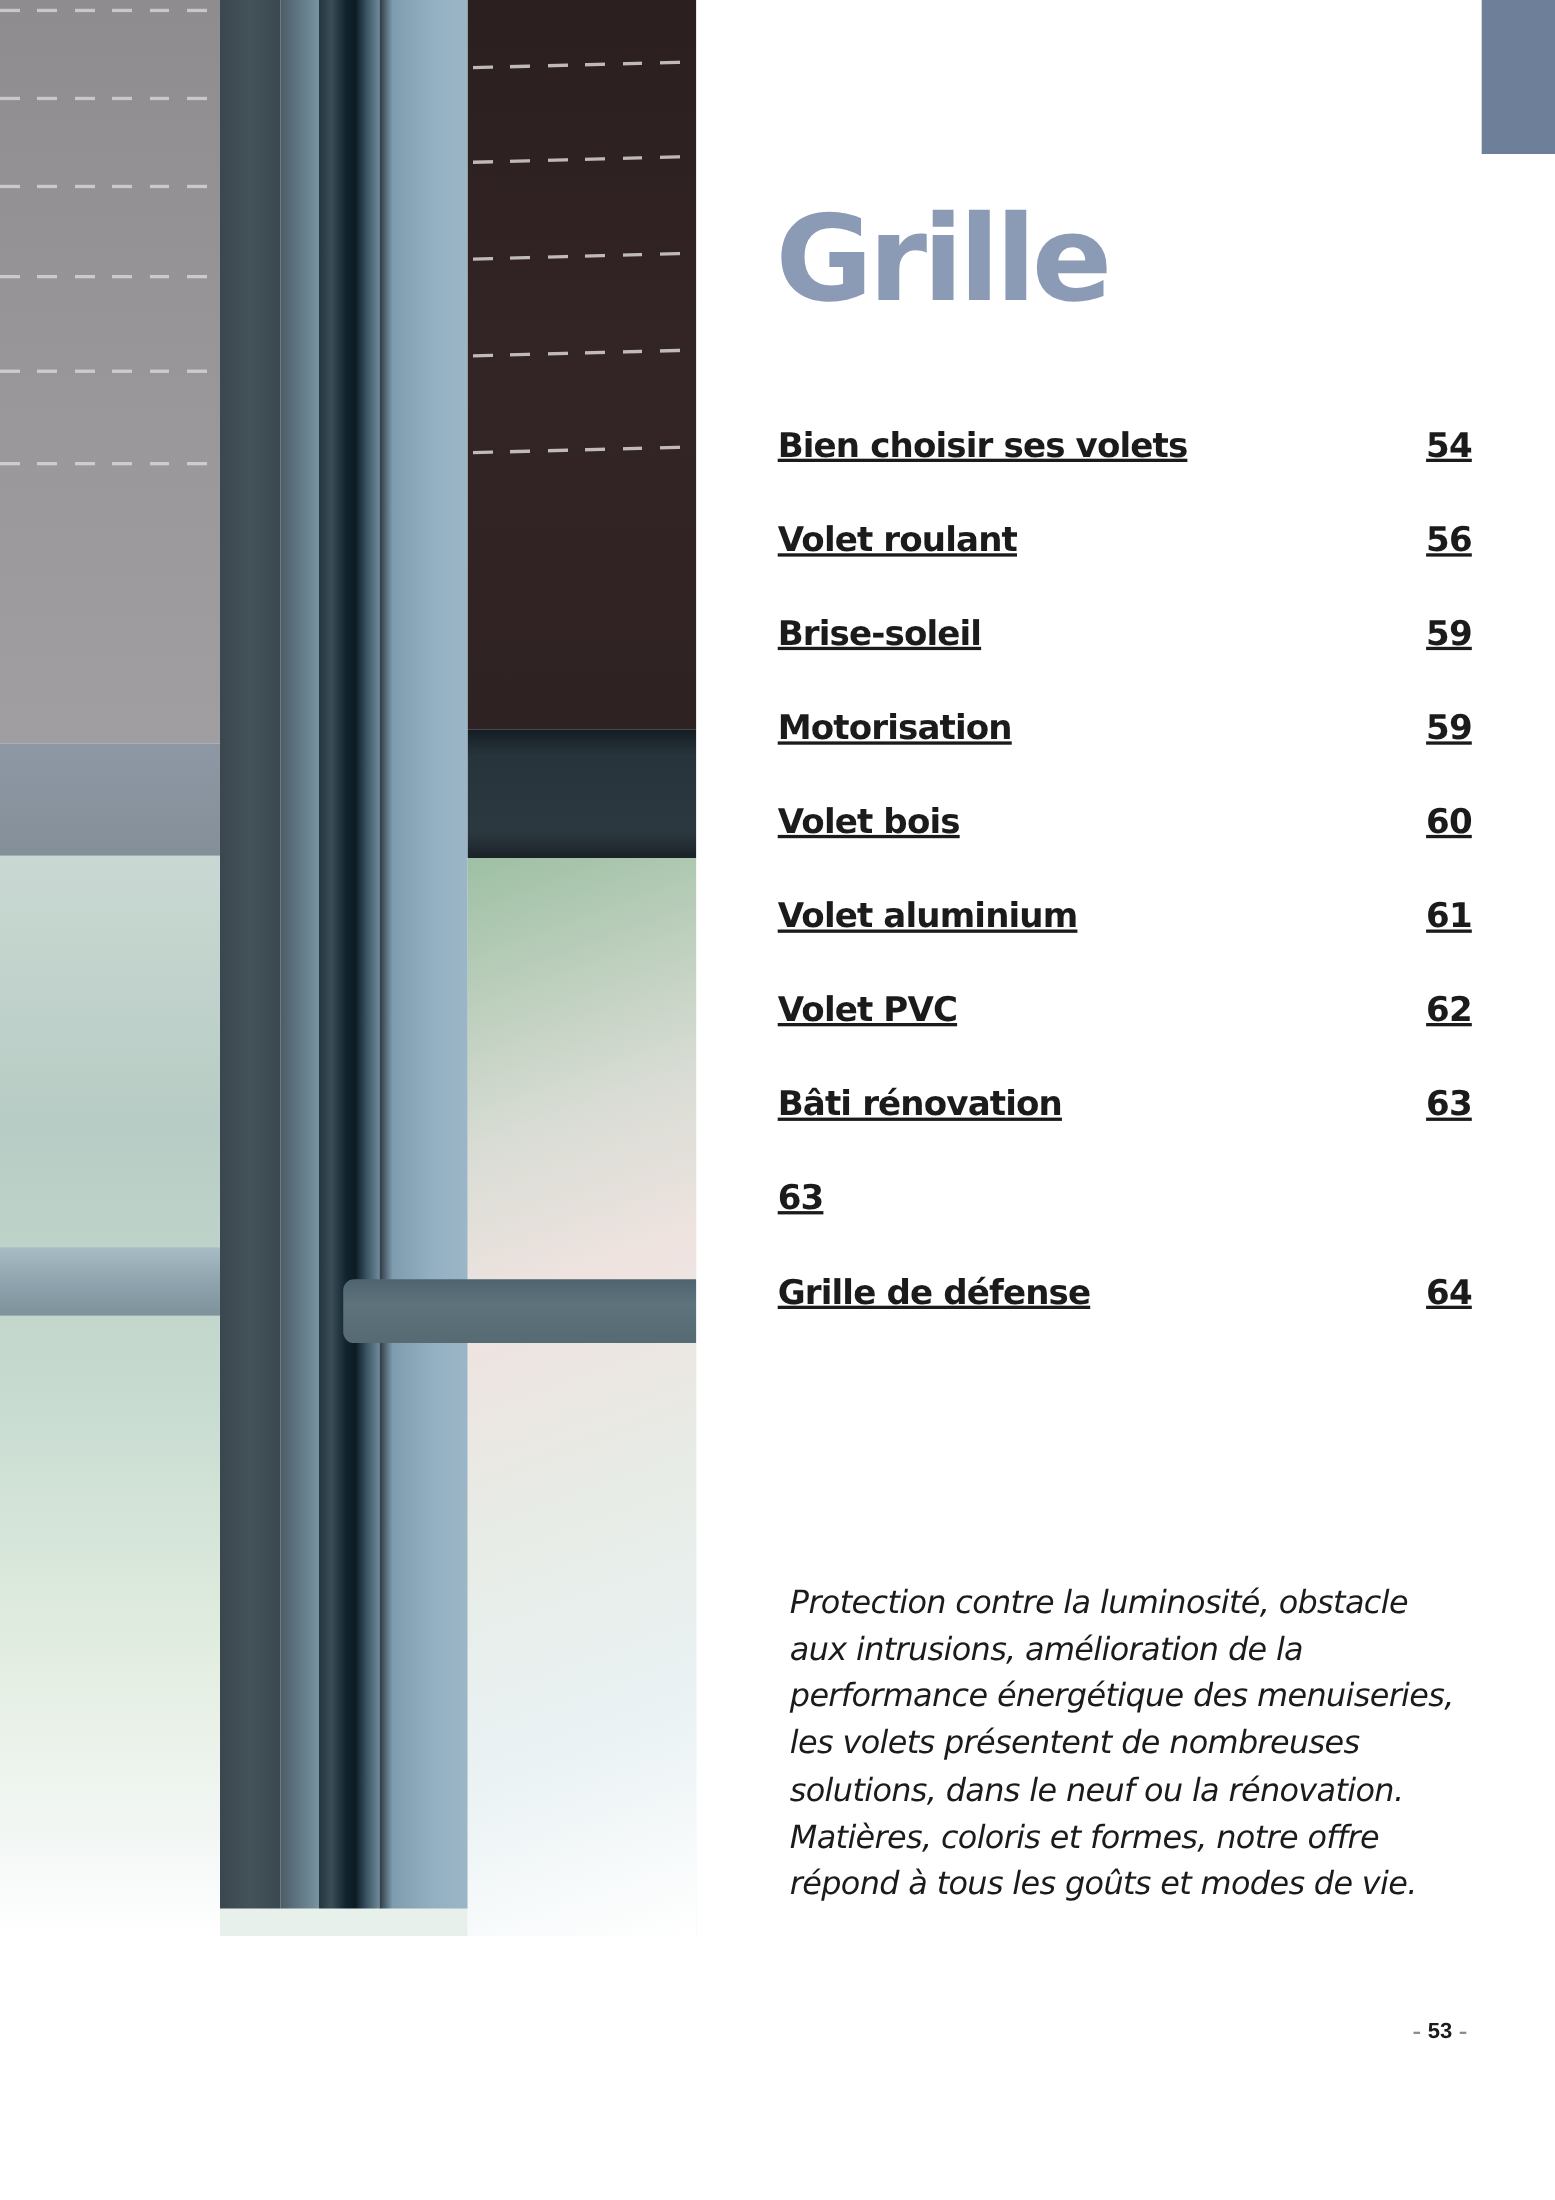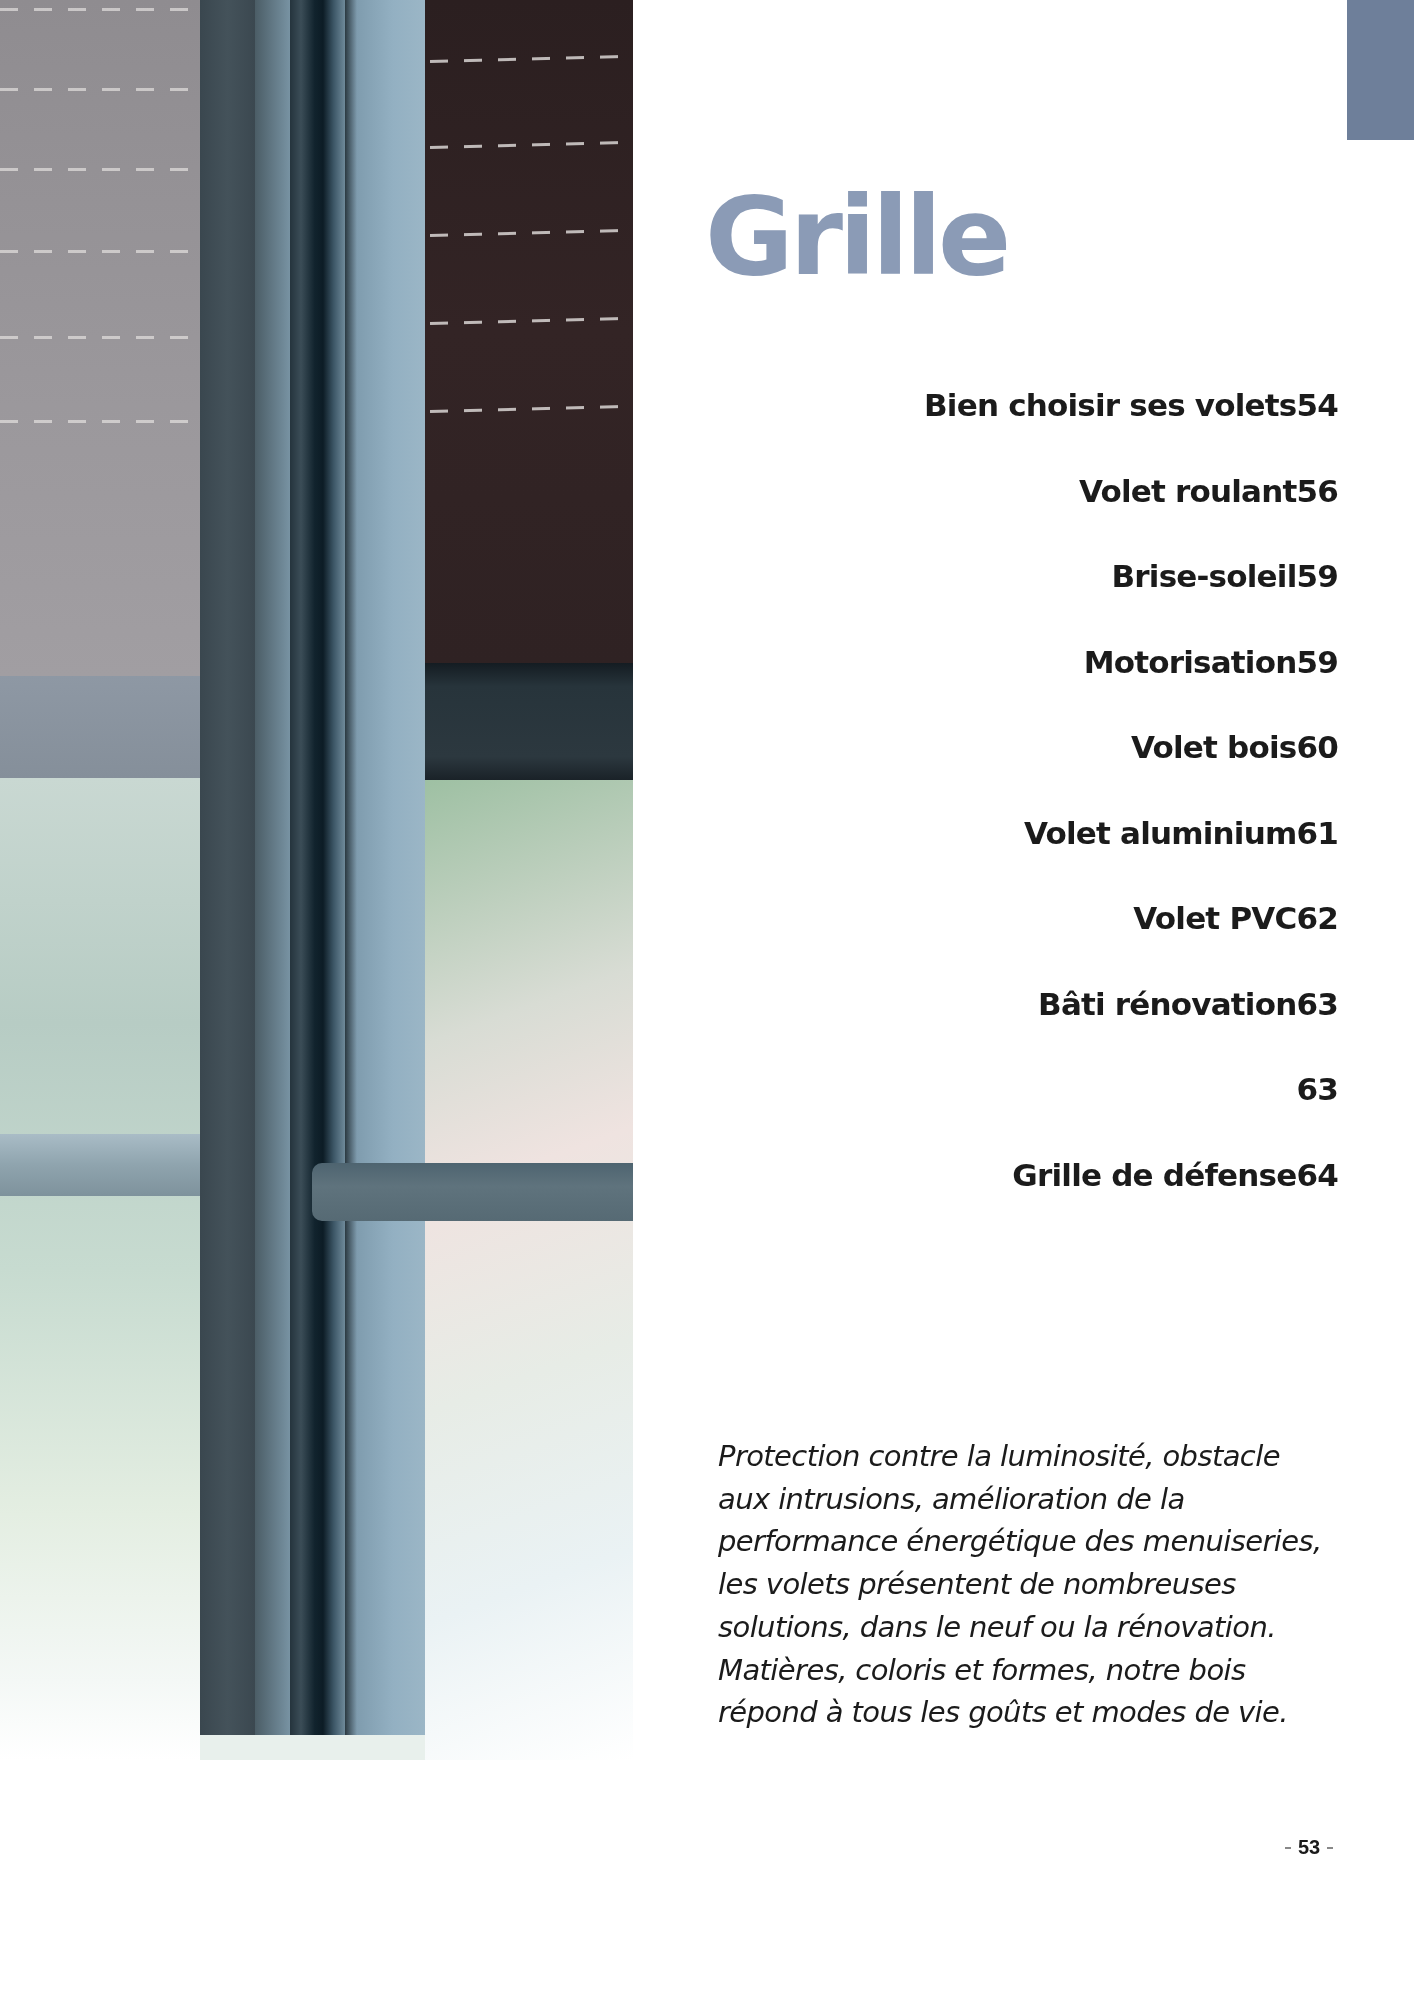--- a/index.html
+++ b/index.html
@@ -38,21 +38,21 @@
 
     .corner-tab { position: absolute; left: 1347px; top: 0; width: 67px; height: 140px; background: #6e7f9a; }
 
     .title {
       position: absolute; left: 705px; top: 178px; margin: 0;
       font-family: "DejaVu Sans", sans-serif; font-weight: bold; font-size: 108px;
       letter-spacing: -4px; color: #8b9bb6; line-height: 1.1;
     }
 
     .toc { position: absolute; left: 707px; top: 387px; width: 633px; margin: 0; padding: 0; list-style: none; }
-    .toc-item { display: flex; justify-content: flex-end; align-items: baseline; height: 85.5px; }
+    .toc-item { display: flex; justify-content: space-between; align-items: baseline; height: 85.5px; text-decoration: underline; }
     .toc-label, .toc-page {
       font-family: "DejaVu Sans", sans-serif; font-weight: bold; font-size: 31px; letter-spacing: -0.8px; color: #1b1b1b;
     }
     .toc-page { padding-right: 2px; }
 
     .intro {
       position: absolute; left: 706px; top: 1423px; width: 650px; margin: 12px;
       font-family: "DejaVu Sans", sans-serif; font-style: italic; font-weight: normal;
       font-size: 29px; line-height: 42.7px; letter-spacing: -0.6px; color: #1b1b1b;
     }
@@ -140,21 +140,21 @@
     <span class="toc-page">64</span>
   </li>
 </ul>
 
 <p class="intro">
   <span>Protection contre la luminosité, obstacle</span>
   <span>aux intrusions, amélioration de la</span>
   <span>performance énergétique des menuiseries,</span>
   <span>les volets présentent de nombreuses</span>
   <span>solutions, dans le neuf ou la rénovation.</span>
-  <span>Matières, coloris et formes, notre bois</span>
+  <span>Matières, coloris et formes, notre offre</span>
   <span>répond à tous les goûts et modes de vie.</span>
 </p>
 
 <div class="page-number">
   <span class="dash"></span>
   <span>53</span>
   <span class="dash"></span>
 </div>
 
 </body></html>

